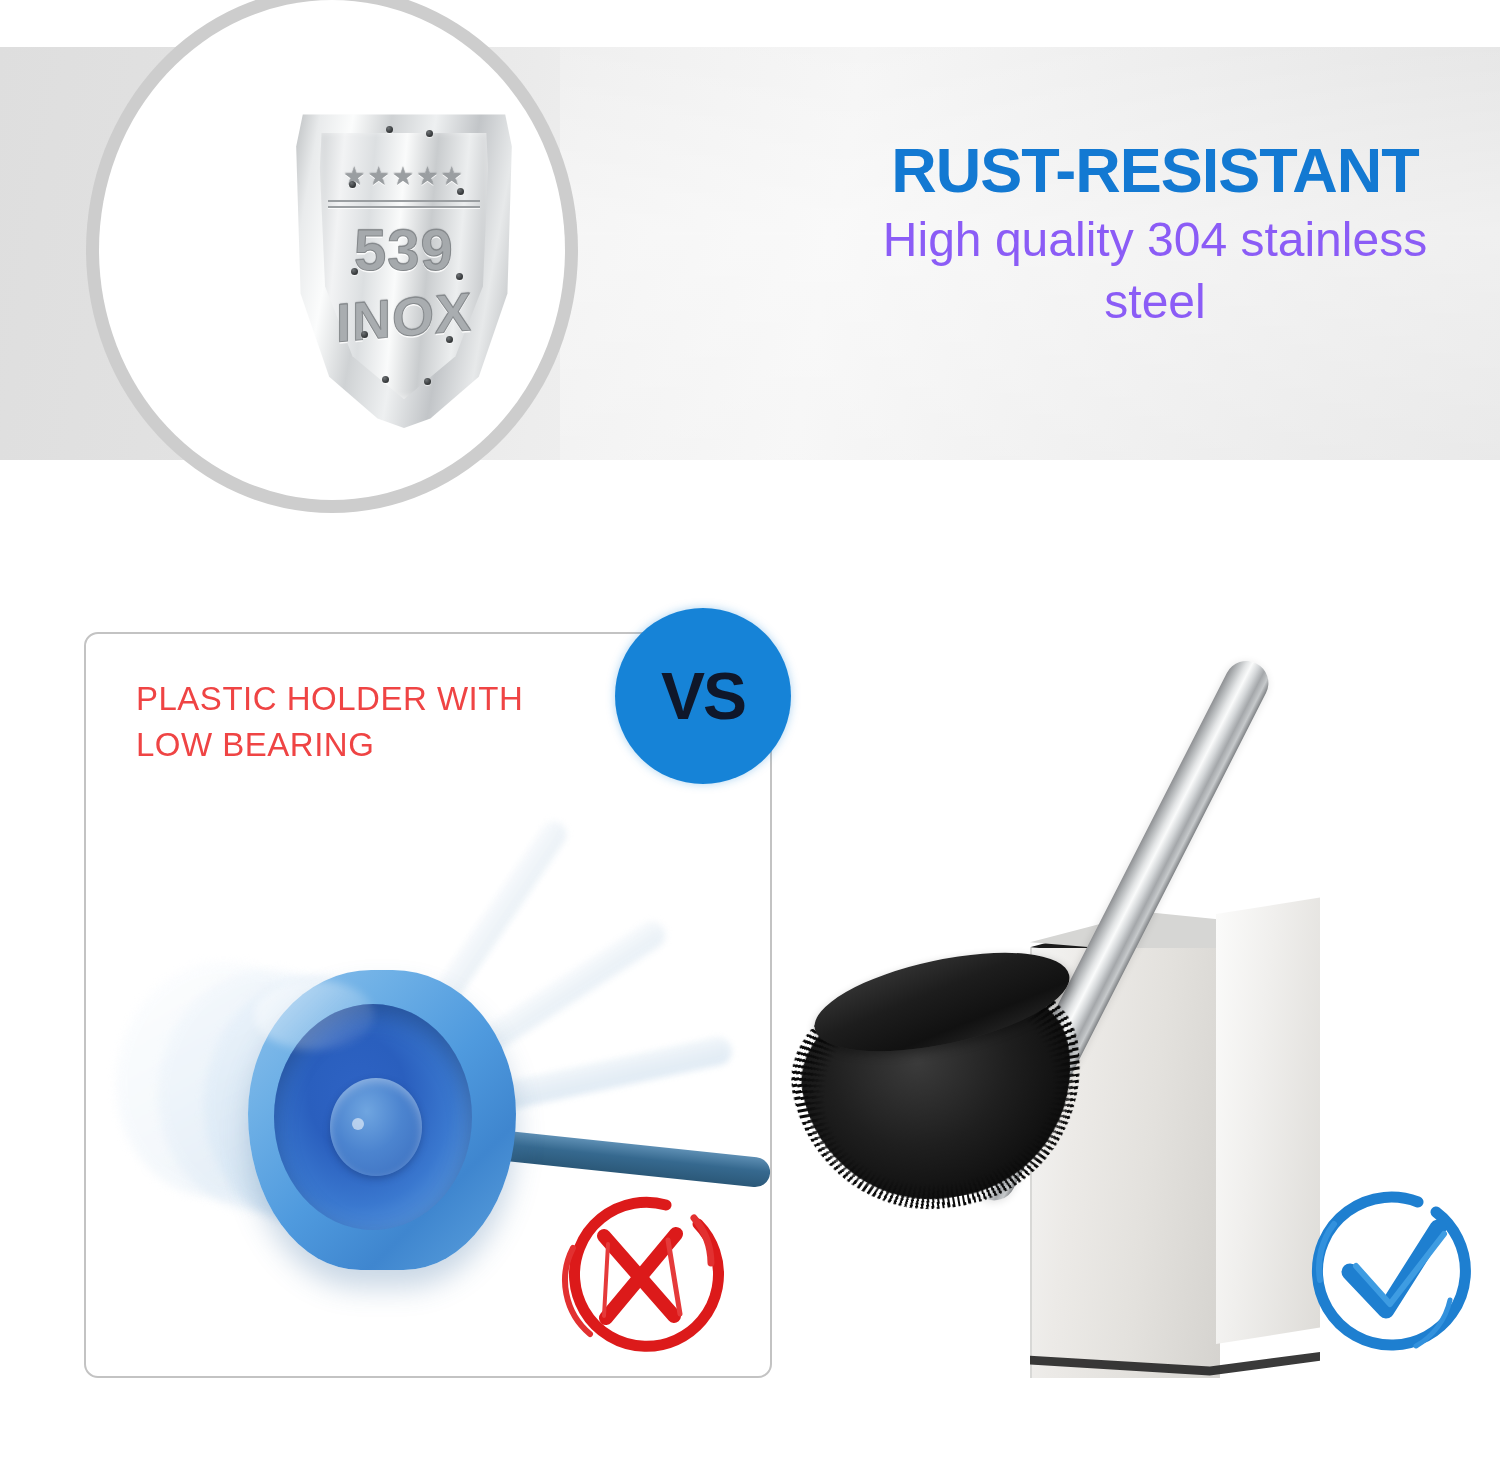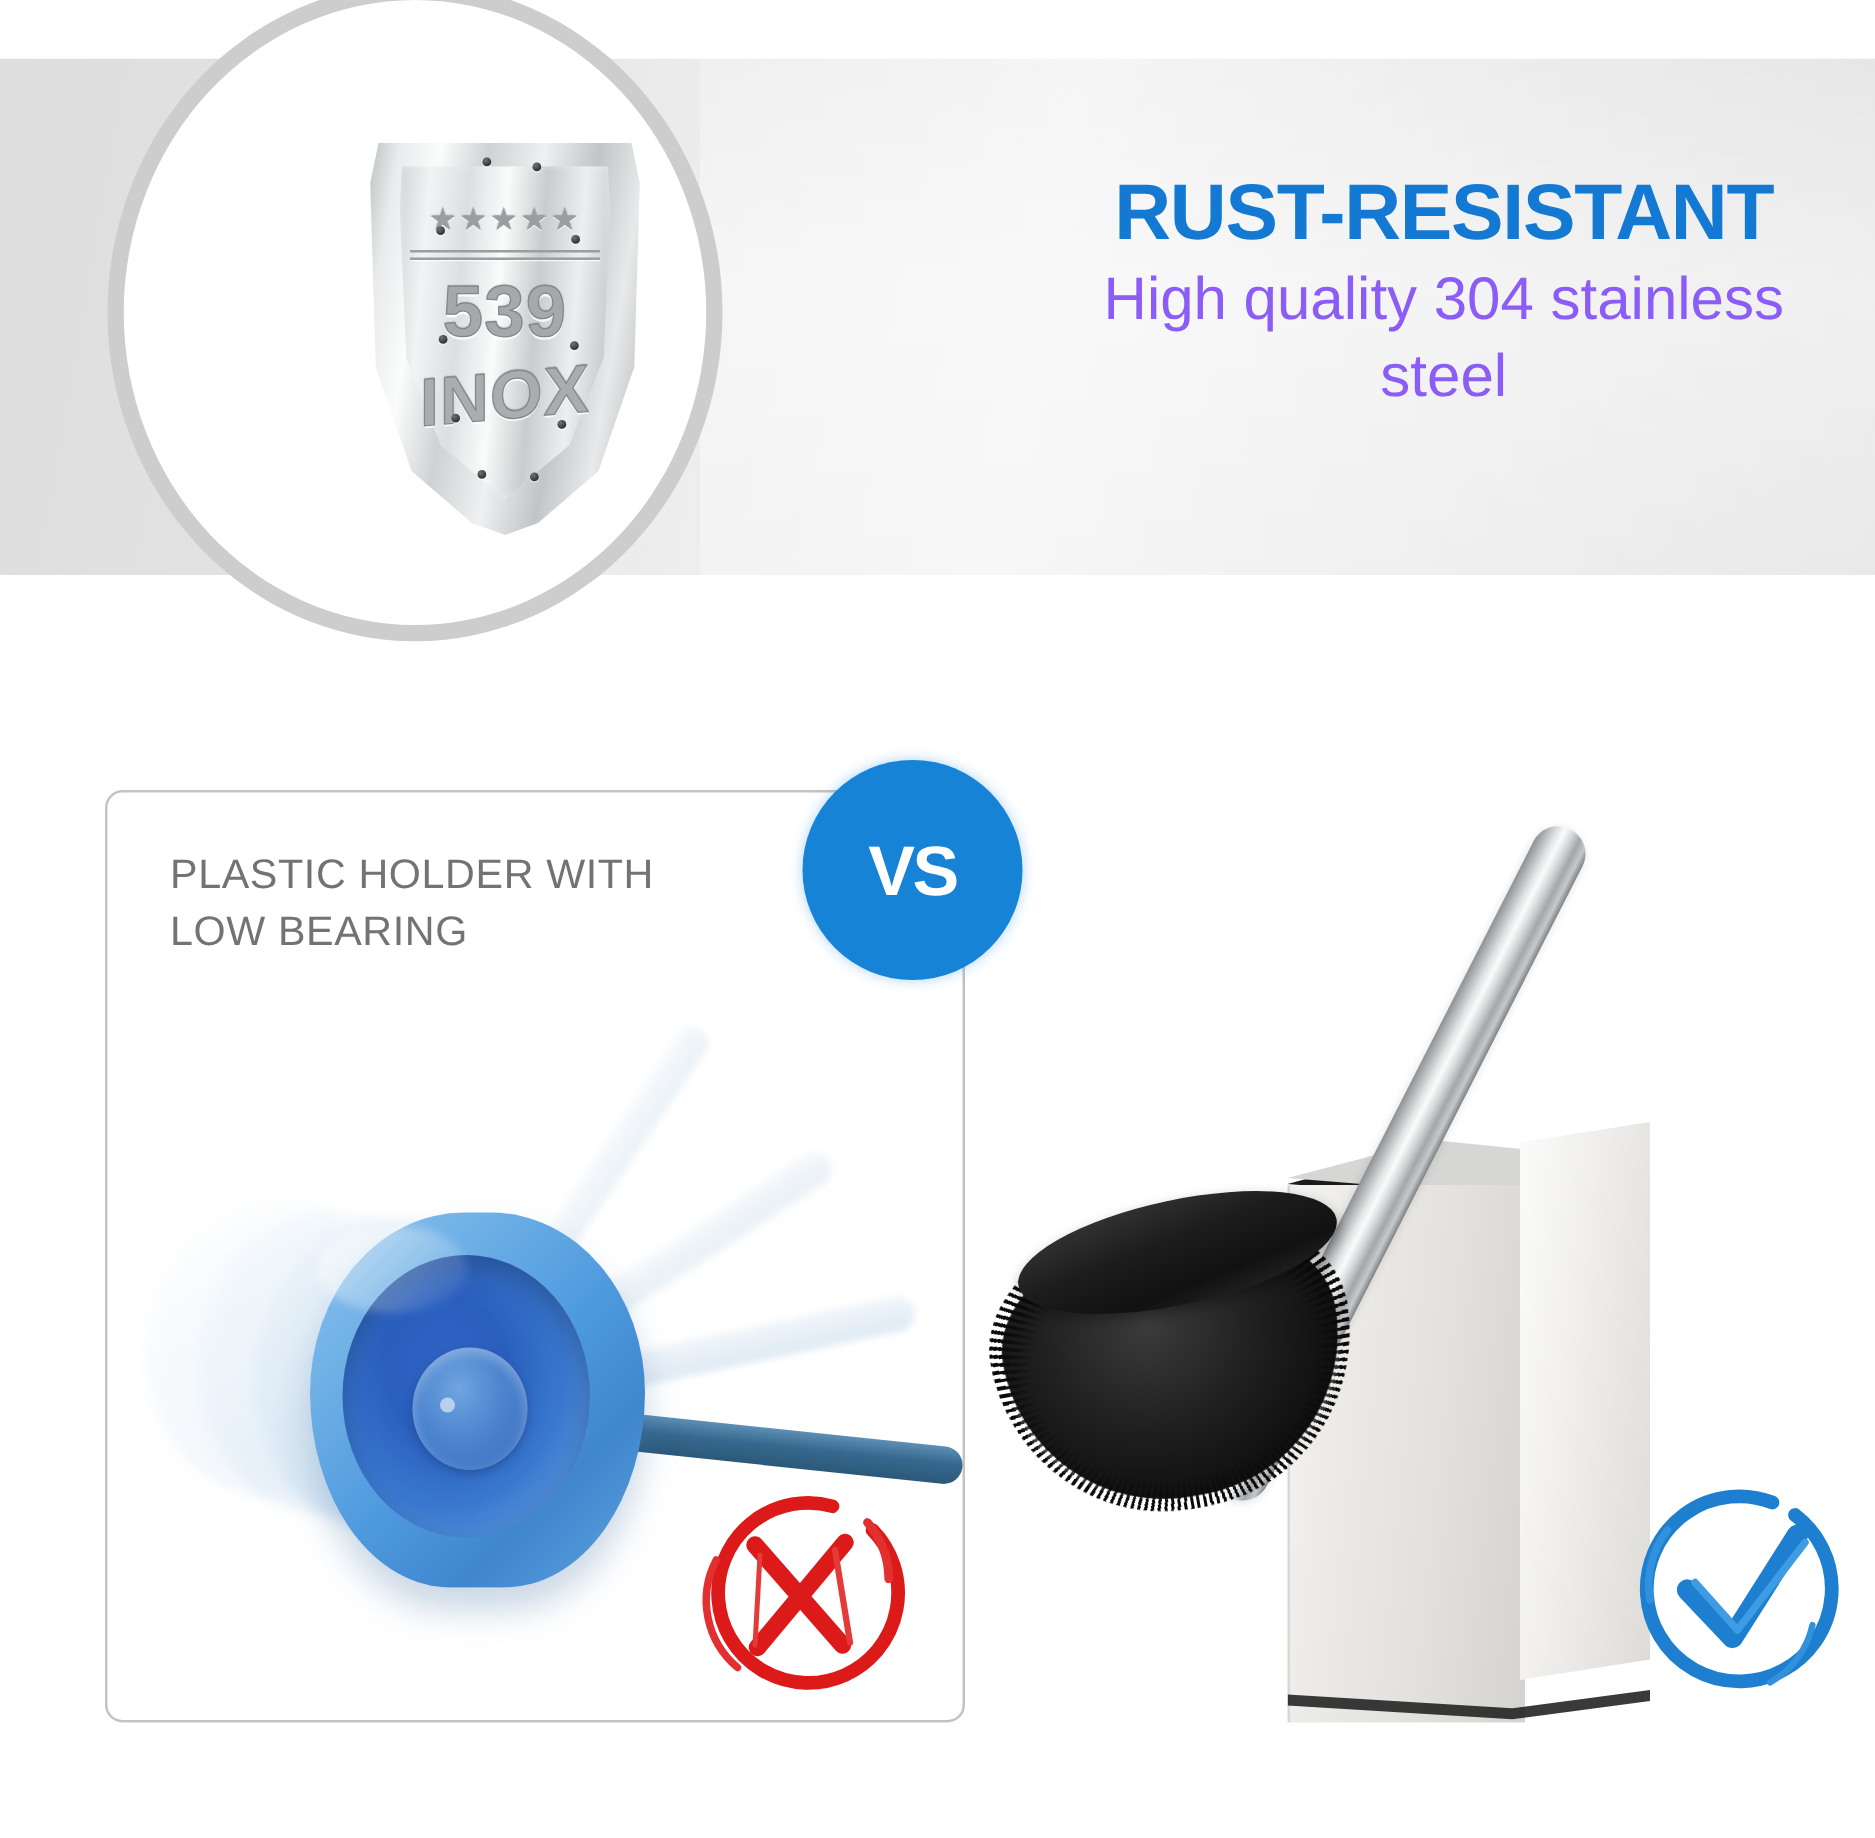--- a/index.html
+++ b/index.html
@@ -178,21 +178,21 @@
     height: 746px;
     border: 2px solid #c3c3c3;
     border-radius: 14px;
     background: #ffffff;
     box-sizing: border-box;
   }
   .bad-label {
     position: absolute;
     left: 50px; top: 42px;
     font-size: 33px;
-    color: #737373;
+    color: #ef4444;
     line-height: 1.38;
     letter-spacing: .5px;
     white-space: pre-line;
   }
 
   
   .plastic-art {
     position: absolute;
     left: 20px; top: 160px;
     width: 660px;
@@ -297,30 +297,30 @@
     left: 6px; top: 10px;
     width: 120px; height: 70px;
     border-radius: 50%;
     background: linear-gradient(135deg,rgba(255,255,255,.55),rgba(255,255,255,0));
     filter: blur(4px);
   }
 
   
   .vs-badge {
     position: absolute;
-    left: 642px; top: 108px;
+    left: 615px; top: 108px;
     width: 176px;
     height: 176px;
     border-radius: 50%;
     background: #1683d7;
     display: flex;
     align-items: center;
     justify-content: center;
-    color: #ffffff;
-    font-size: 56px;
+    color: #0f172a;
+    font-size: 66px;
     font-weight: bold;
     letter-spacing: -2px;
     box-shadow: 0 0 10px rgba(22,131,215,.35);
   }
 
   
   .mark {
     position: absolute;
     width: 180px;
     height: 180px;

